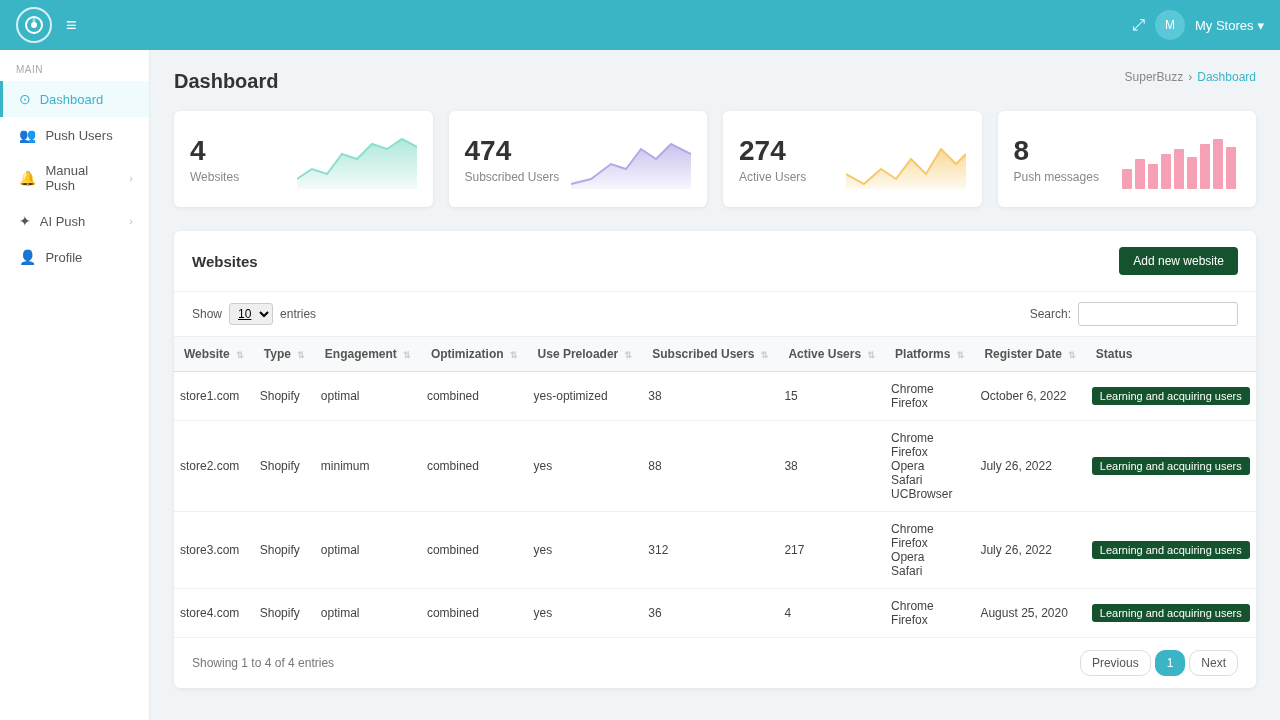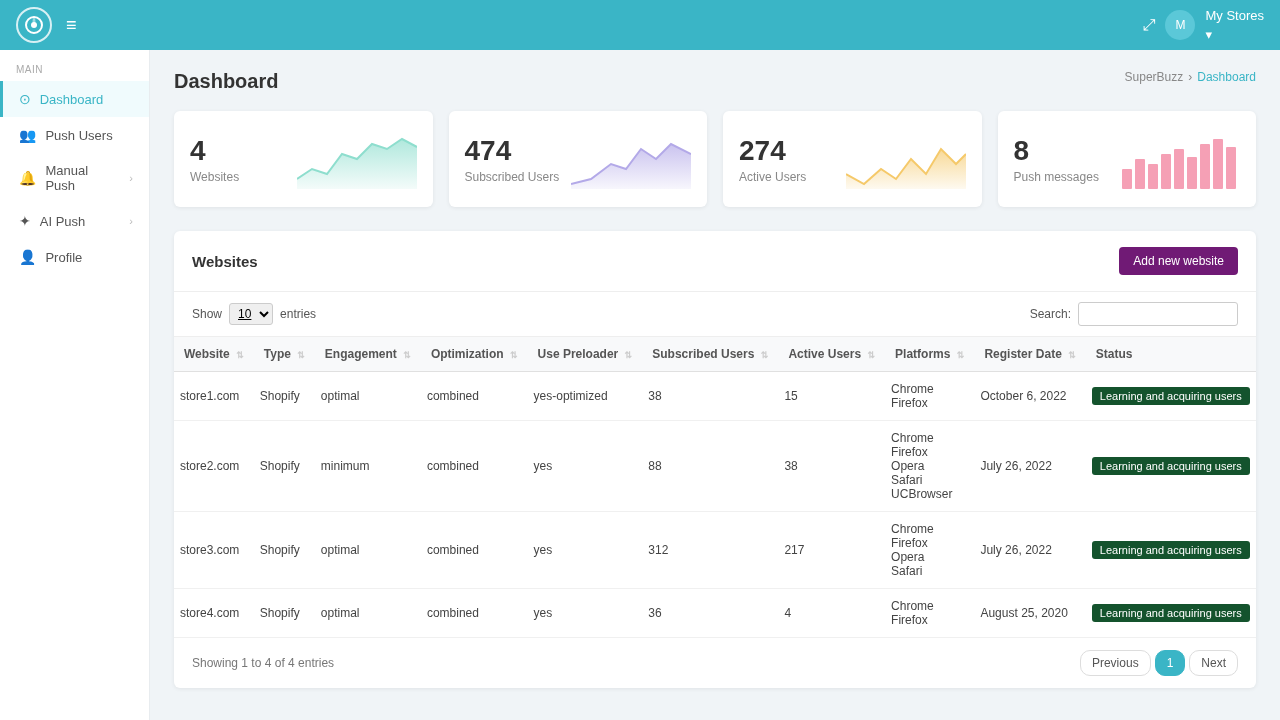--- a/index.html
+++ b/index.html
@@ -25,21 +25,21 @@
       color: white; font-size: 18px;
     }
     .hamburger { color: white; font-size: 18px; cursor: pointer; }
     .navbar-right { display: flex; align-items: center; gap: 10px; color: white; font-size: 13px; }
     .fullscreen-icon { color: white; font-size: 16px; cursor: pointer; }
     .user-avatar {
       width: 30px; height: 30px; border-radius: 50%;
       background: #5bc8d8; display: flex; align-items: center; justify-content: center;
       color: white; font-size: 12px;
     }
-    .store-label { color: white; cursor: pointer; display: flex; gap: 4px; flex-direction: column; }
+    .store-label { color: white; cursor: pointer; display: flex; gap: 4px; }
 
     
     .main-layout { display: flex; flex: 1; overflow: hidden; }
 
     
     .sidebar {
       width: 150px;
       background: white;
       border-right: 1px solid #e8ecef;
       display: flex;
@@ -115,21 +115,21 @@
     }
     .table-header {
       display: flex;
       justify-content: space-between;
       align-items: center;
       padding: 16px 18px;
       border-bottom: 1px solid #eee;
     }
     .table-title { font-size: 15px; font-weight: 600; color: #333; }
     .add-btn {
-      background: #701a75;
+      background: #14532d;
       color: white;
       border: none;
       padding: 7px 14px;
       border-radius: 4px;
       cursor: pointer;
       font-size: 12px;
     }
     .table-controls {
       display: flex;
       justify-content: space-between;

